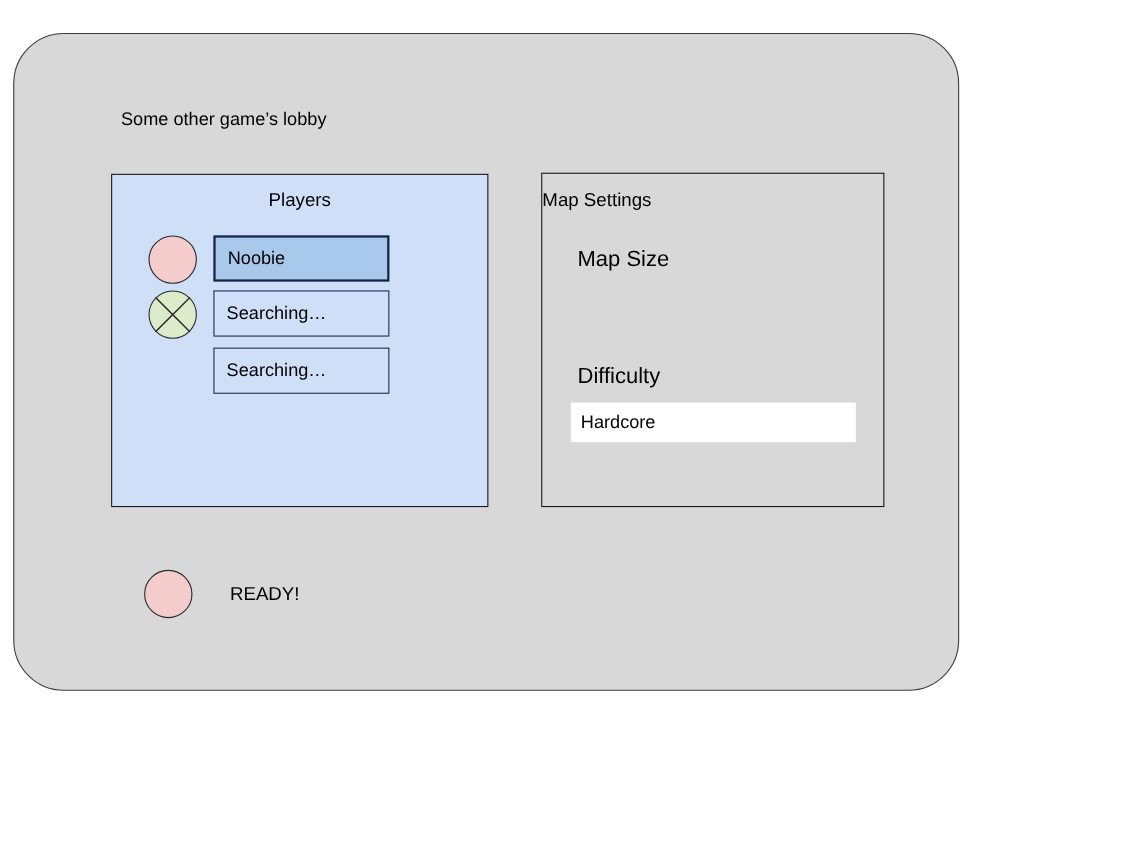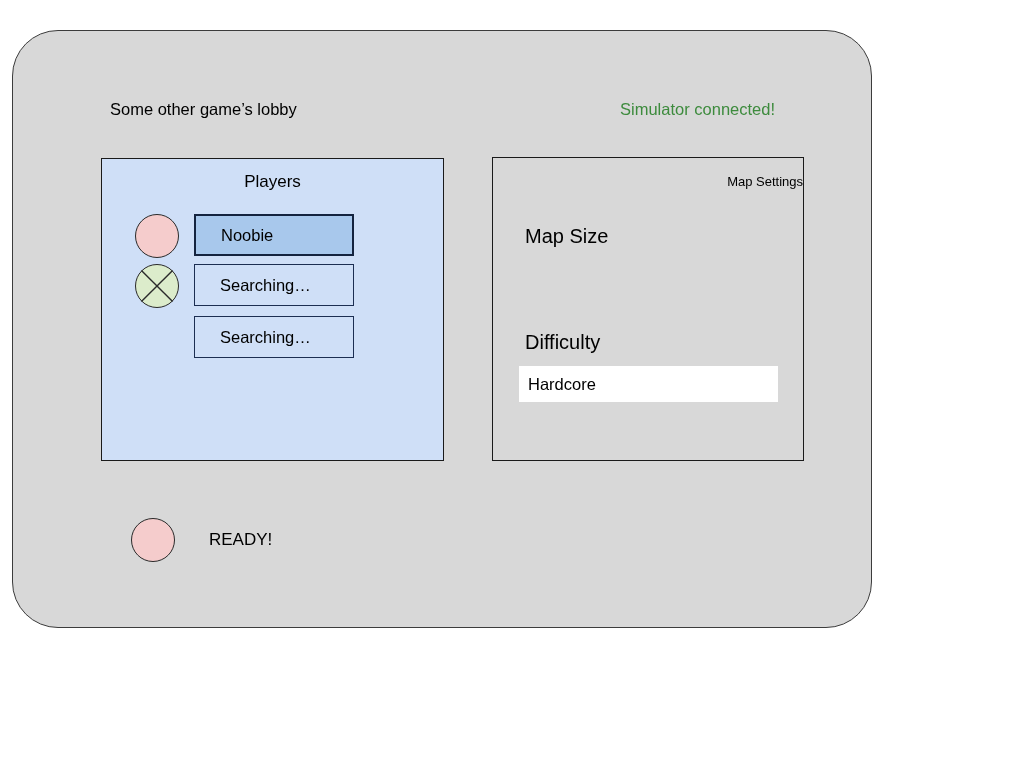--- a/index.html
+++ b/index.html
@@ -95,21 +95,21 @@
     align-items: center;
   }
   .player-row.selected {
     background: #a8c8ec;
     border: 2.4px solid #14233f;
   }
   .player-row.spaced {
     margin-top: 10px;
   }
   .player-row-label {
-    padding-left: 25px;
+    padding-left: 11px;
     font-size: 16.5px;
     line-height: 20px;
     white-space: nowrap;
   }
 
   
   .avatar {
     position: absolute;
     width: 44px;
     height: 44px;
@@ -135,22 +135,22 @@
     height: 304px;
     background: #d8d8d8;
     border: 1.5px solid #1a1a1a;
     box-sizing: border-box;
   }
   .map-panel-title {
     position: absolute;
     left: 0;
     top: 12px;
     width: 100%;
-    text-align: right;
-    font-size: 13px;
+    text-align: left;
+    font-size: 17px;
     line-height: 23px;
   }
   .field-label {
     position: absolute;
     left: 32px;
     font-size: 20px;
     line-height: 21px;
     white-space: nowrap;
   }
   .field-value {
@@ -200,21 +200,20 @@
 </style>
 </head>
 <body>
 
 <div id="screen">
 
   <div class="window">
 
     <div class="lobby-title">Some other game’s lobby</div>
 
-    <div class="sim-status">Simulator connected!</div>
 
     <div class="players-panel">
 
       <div class="players-panel-title">Players</div>
 
       <div class="avatar avatar-1"></div>
 
       <div class="avatar avatar-2">
         <svg width="44" height="44" viewBox="0 0 44 44">
           <line x1="6.4" y1="6.4" x2="37.6" y2="37.6" stroke="#2a2a2a" stroke-width="1.4"></line>

